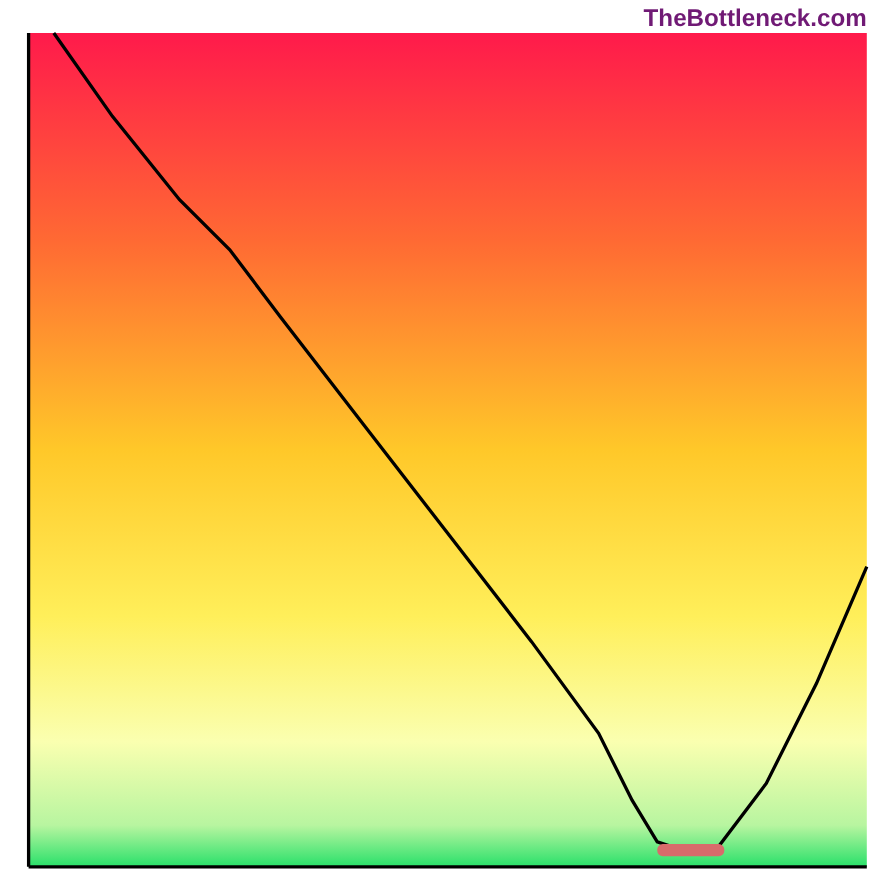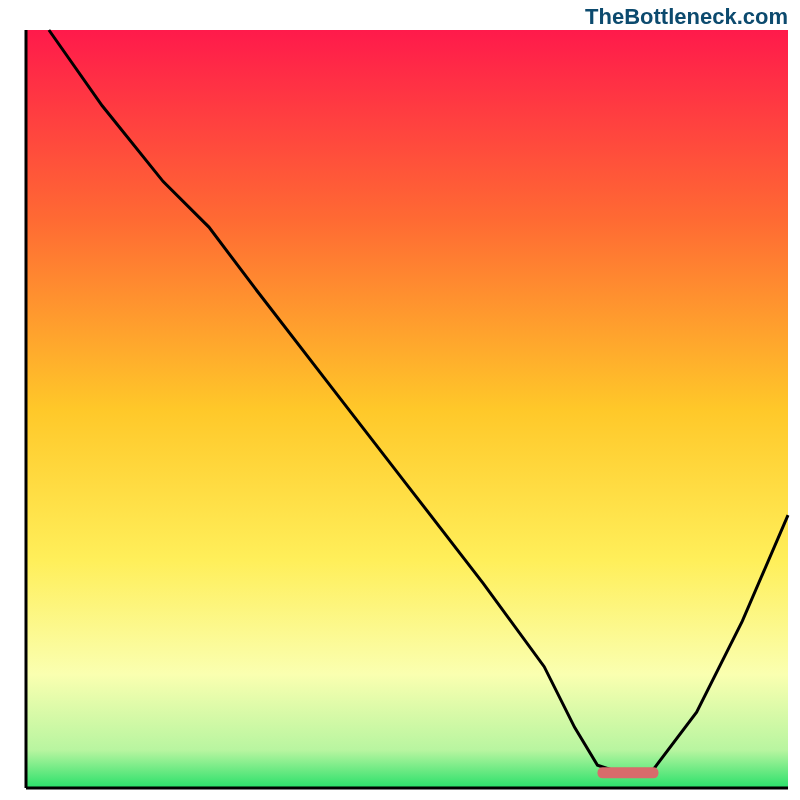--- a/index.html
+++ b/index.html
@@ -14,21 +14,21 @@
     position: relative;
     width: 800px;
     height: 800px;
   }
   .watermark {
     position: absolute;
     top: 4px;
     right: 12px;
     font-size: 22px;
     font-weight: bold;
-    color: #0c4a6e;
+    color: #701a75;
     z-index: 10;
   }
   svg {
     display: block;
   }
 </style>
 </head>
 <body>
 
 <div class="chart-container">

